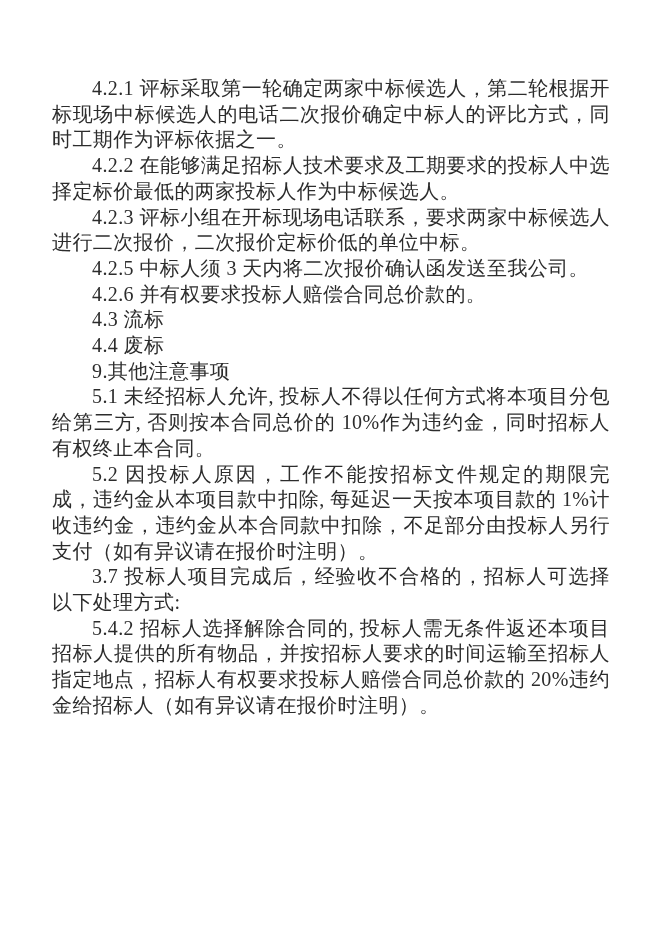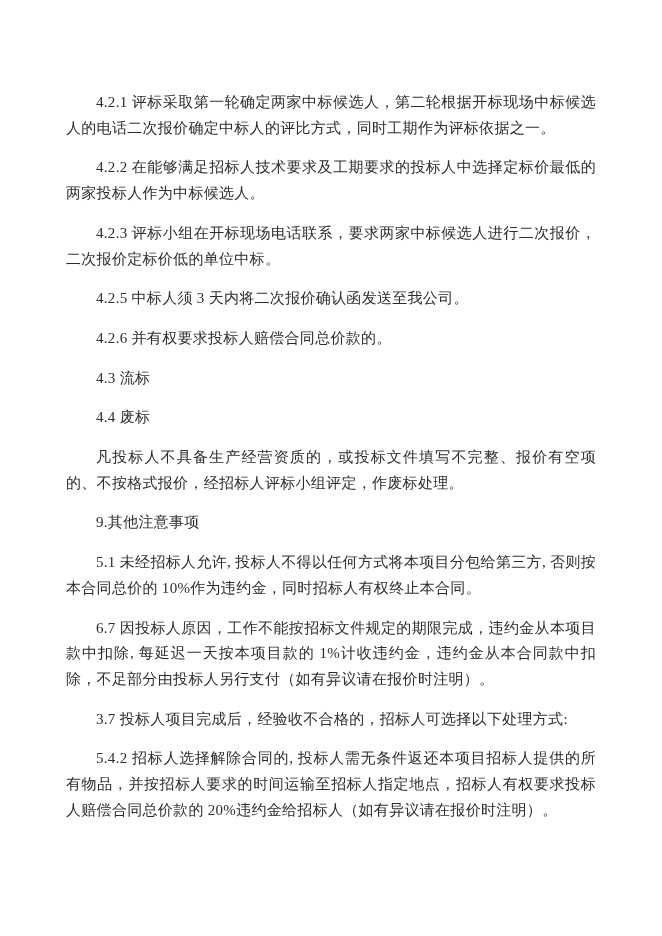--- a/index.html
+++ b/index.html
@@ -20,23 +20,23 @@
     overflow: hidden;
     box-sizing: border-box;
   }
   .doc-body {
     position: absolute;
     left: 52px;
     top: 76px;
     width: 558px;
   }
   p.para {
-    margin: 14px;
+    margin: 0;
     padding: 0;
-    font-size: 15px;
+    font-size: 20px;
     line-height: 25.7px;
     text-align: justify;
     text-justify: inter-ideograph;
     text-indent: 2em;
     letter-spacing: 0.02em;
     word-break: break-all;
     color: #2c2c2c;
   }
   p.para.heading {
     text-indent: 2em;
@@ -52,21 +52,20 @@
 <div class="page">
   <div class="doc-body">
 
     <p class="para">4.2.1 评标采取第一轮确定两家中标候选人，第二轮根据开标现场中标候选人的电话二次报价确定中标人的评比方式，同时工期作为评标依据之一。</p>
     <p class="para">4.2.2 在能够满足招标人技术要求及工期要求的投标人中选择定标价最低的两家投标人作为中标候选人。</p>
     <p class="para">4.2.3 评标小组在开标现场电话联系，要求两家中标候选人进行二次报价，二次报价定标价低的单位中标。</p>
     <p class="para">4.2.5 中标人须 3 天内将二次报价确认函发送至我公司。</p>
     <p class="para">4.2.6 并有权要求投标人赔偿合同总价款的。</p>
     <p class="para heading">4.3 流标</p>
     <p class="para heading">4.4 废标</p>
-    <p class="para">凡投标人不具备生产经营资质的，或投标文件填写不完整、报价有空项的、不按格式报价，经招标人评标小组评定，作废标处理。</p>
     <p class="para heading">9.其他注意事项</p>
     <p class="para">5.1 未经招标人允许, 投标人不得以任何方式将本项目分包给第三方, 否则按本合同总价的 10%作为违约金，同时招标人有权终止本合同。</p>
-    <p class="para">6.7 因投标人原因，工作不能按招标文件规定的期限完成，违约金从本项目款中扣除, 每延迟一天按本项目款的 1%计收违约金，违约金从本合同款中扣除，不足部分由投标人另行支付（如有异议请在报价时注明）。</p>
+    <p class="para">5.2 因投标人原因，工作不能按招标文件规定的期限完成，违约金从本项目款中扣除, 每延迟一天按本项目款的 1%计收违约金，违约金从本合同款中扣除，不足部分由投标人另行支付（如有异议请在报价时注明）。</p>
     <p class="para">3.7 投标人项目完成后，经验收不合格的，招标人可选择以下处理方式:</p>
     <p class="para">5.4.2 招标人选择解除合同的, 投标人需无条件返还本项目招标人提供的所有物品，并按招标人要求的时间运输至招标人指定地点，招标人有权要求投标人赔偿合同总价款的 20%违约金给招标人（如有异议请在报价时注明）。</p>
 
   </div>
 </div>
 
 </body></html>

